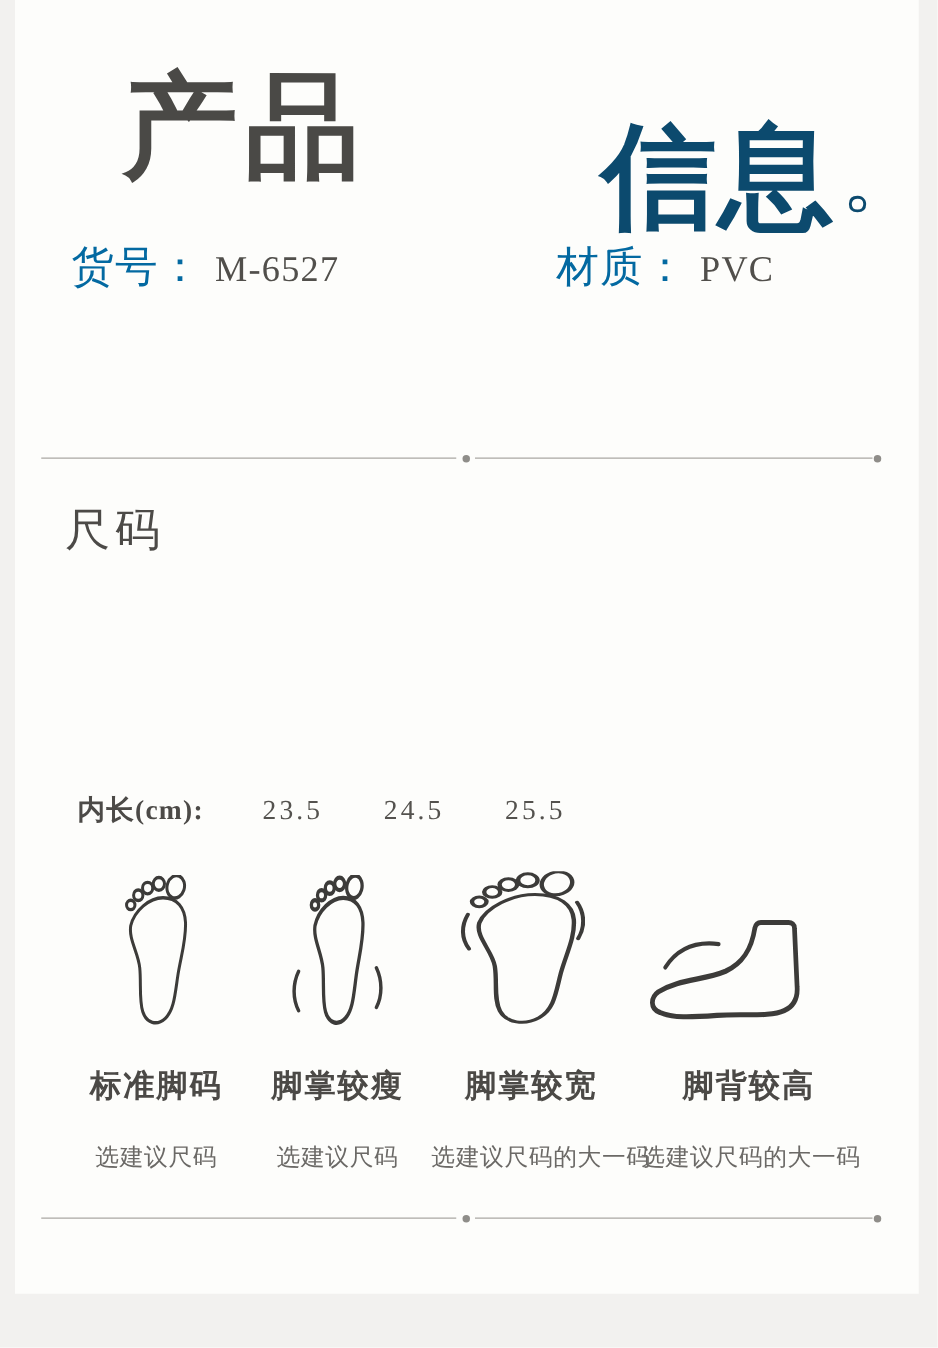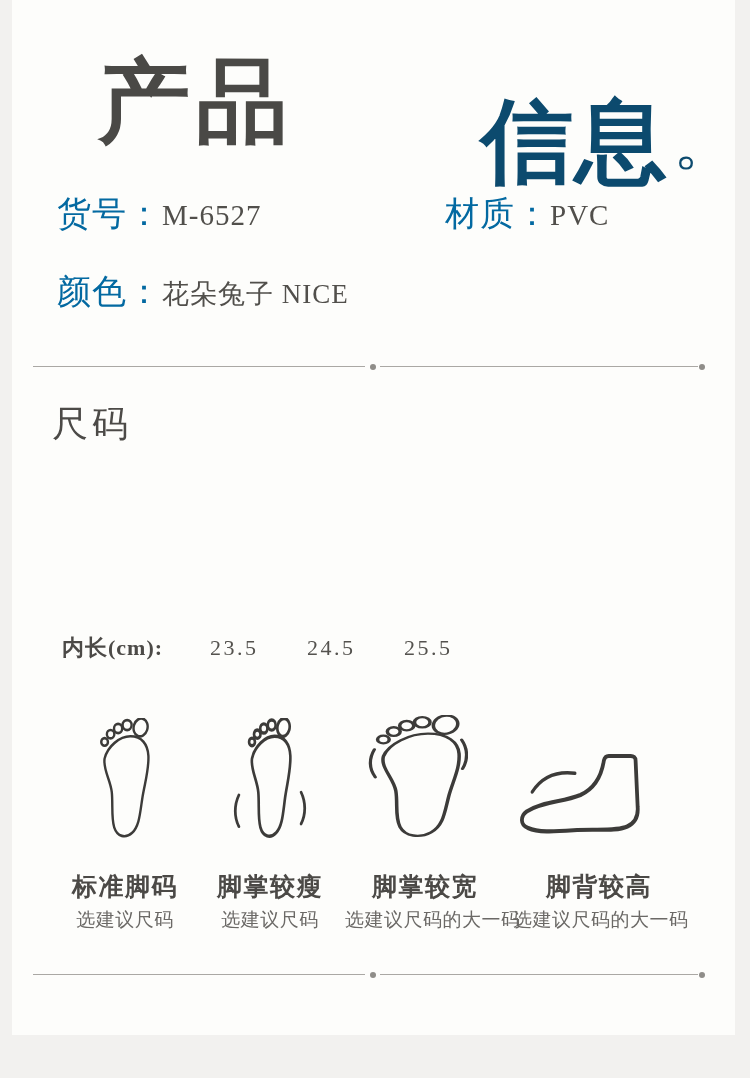--- a/index.html
+++ b/index.html
@@ -29,21 +29,21 @@
     white-space:nowrap;
     margin-top:40px;
   }
   .title-period{
     font-size:62px;font-weight:normal;
     vertical-align:10px;margin-left:4px;
   }
   
   .info-row{position:absolute;white-space:nowrap;}
   .info-label{font-size:34px;color:#0369a1;letter-spacing:1px;}
-  .info-value{font-size:29px;color:#514f4b;letter-spacing:1px;}
+  .info-value{font-size:29px;color:#514f4b;letter-spacing:1px;margin-left:10px;}
   #row-itemno{left:45px;top:191px;}
   #row-material{left:433px;top:191px;}
   #row-color{left:45px;top:269px;}
   #row-color .info-value{font-size:27px;}
   
   .divider{position:absolute;left:21px;width:672px;height:6px;}
   .divider .seg{position:absolute;top:2px;height:1px;background:#aaa8a4;}
   .divider .seg1{left:0;width:332px;}
   .divider .seg2{left:347px;width:318px;}
   .divider .dot{position:absolute;top:0;width:6px;height:6px;border-radius:50%;background:#8f8d89;}
@@ -62,57 +62,54 @@
   #size-row-2{top:633px;text-decoration:underline;}
   .size-label{
     display:inline-block;width:148px;
     color:#4c4a47;letter-spacing:1px;font-weight:bold;
   }
   .size-val{
     display:inline-block;width:97px;
     color:#54524e;letter-spacing:2.5px;
   }
   
-  .foot-col{position:absolute;top:718px;text-align:center;}
+  .foot-col{position:absolute;top:700px;text-align:center;}
   #foot-col-0{left:48px;width:130px;}
   #foot-col-1{left:183px;width:150px;}
   #foot-col-2{left:333px;width:160px;font-family:Liberation Mono, monospace;}
   #foot-col-3{left:501px;width:172px;}
   .foot-icon{
     height:135px;display:flex;align-items:flex-end;justify-content:center;
   }
   .foot-icon svg{display:block;}
   #foot-col-2 .foot-icon svg{margin-right:14px;}
   #foot-col-3 .foot-icon svg{margin-right:34px;margin-bottom:10px;}
   .foot-title{
     margin-top:17px;font-size:25px;color:#4b4946;
     letter-spacing:1.5px;font-weight:bold;white-space:nowrap;
   }
   .foot-advice{
-    margin-top:4px;font-size:19px;color:#6b6966;
+    margin-top:28px;font-size:19px;color:#6b6966;
     letter-spacing:0.5px;white-space:nowrap;
   }
   .stroke{fill:none;stroke:#3c3b39;stroke-linecap:round;stroke-linejoin:round;}
 </style>
 </head>
 <body>
 
 <div class="card">
 
   <div class="title-left">产品</div>
   <div class="title-right"><span>信息</span><span class="title-period">。</span></div>
 
   <div class="info-row" id="row-itemno">
     <span class="info-label">货号：</span><span class="info-value">M-6527</span>
   </div>
   <div class="info-row" id="row-material">
     <span class="info-label">材质：</span><span class="info-value">PVC</span>
-  </div>
-  <div class="info-row" id="row-color">
-    <span class="info-label">颜色：</span><span class="info-value">花朵兔子 NICE</span>
   </div>
 
   <div class="divider" id="divider-top">
     <div class="seg seg1"></div>
     <div class="dot dot1"></div>
     <div class="seg seg2"></div>
     <div class="dot dot2"></div>
   </div>
 
   <div class="size-heading">尺码</div>

